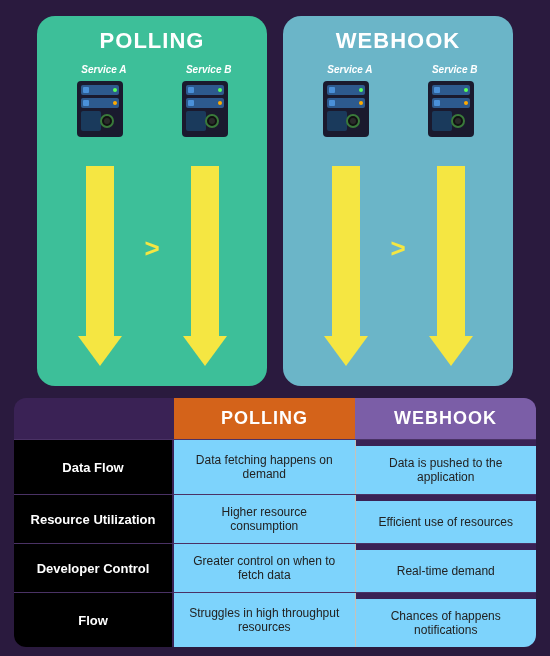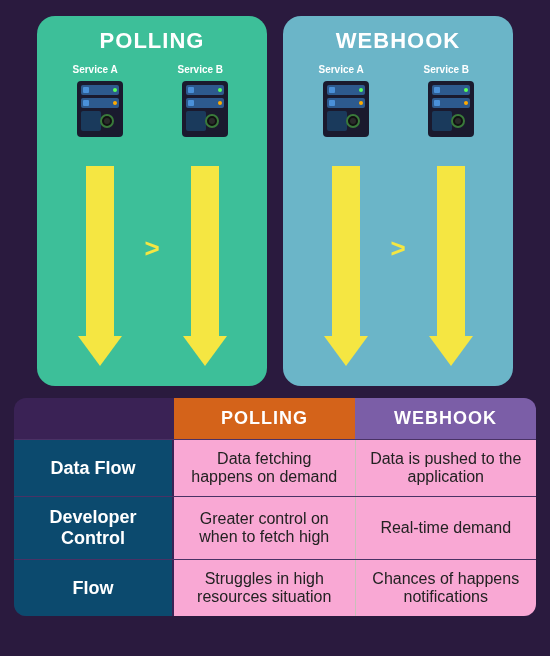--- a/index.html
+++ b/index.html
@@ -50,22 +50,23 @@
     .services-row {
       display: flex;
       justify-content: space-around;
       width: 100%;
       margin-bottom: 8px;
     }
 
     .service-block {
       display: flex;
       flex-direction: column;
-      align-items: flex-start;
+      align-items: flex-end;
       gap: 2px;
+      font-style: italic;
     }
 
     .service-label {
       font-size: 10px;
       color: white;
       font-weight: bold;
       margin-bottom: 2px;
     }
 
     .server-icon {
@@ -148,47 +149,48 @@
     }
 
     .table-data-row {
       display: flex;
       border-top: 1px solid #4a3265;
     }
 
     .row-label-cell {
       width: 160px;
       min-width: 160px;
-      background: #0c4a6e;
+      background: #000000;
       padding: 10px 12px;
       display: flex;
       align-items: center;
       justify-content: center;
       text-align: center;
-      font-size: 18px;
+      font-size: 13px;
       font-weight: bold;
       color: white;
       border-right: 2px solid #3a2255;
     }
 
     .row-data-cell {
       flex: 1;
-      background: #f9a8d4;
+      background: #7dd3fc;
       padding: 10px 12px;
       text-align: center;
-      font-size: 16px;
+      font-size: 12px;
       color: #222;
       display: flex;
       align-items: center;
       justify-content: center;
       border-right: 1px solid #c8c0b8;
     }
 
     .row-data-cell:last-child {
       border-right: none;
+      margin-top: 6px;
     }
   </style>
 </head>
 <body>
 
 <div class="top-section">
 
   <div class="diagram-box polling-box">
     <div class="diagram-title">POLLING</div>
     <div class="services-row">
@@ -294,25 +296,30 @@
       <div class="table-header-cell header-webhook">WEBHOOK</div>
     </div>
 
     <div id="table-rows-container">
         <div class="table-data-row">
     <div class="row-label-cell">Data Flow</div>
     <div class="row-data-cell">Data fetching happens on demand</div>
     <div class="row-data-cell">Data is pushed to the application</div>
   </div>
         <div class="table-data-row">
+    <div class="row-label-cell">Resource Utilization</div>
+    <div class="row-data-cell">Higher resource consumption</div>
+    <div class="row-data-cell">Efficient use of resources</div>
+  </div>
+        <div class="table-data-row">
     <div class="row-label-cell">Developer Control</div>
-    <div class="row-data-cell">Greater control on when to fetch high</div>
+    <div class="row-data-cell">Greater control on when to fetch data</div>
     <div class="row-data-cell">Real-time demand</div>
   </div>
         <div class="table-data-row">
     <div class="row-label-cell">Flow</div>
-    <div class="row-data-cell">Struggles in high resources situation</div>
+    <div class="row-data-cell">Struggles in high throughput resources</div>
     <div class="row-data-cell">Chances of happens notifications</div>
   </div>
       </div>
 
   </div>
 </div>
 
 </body></html>

